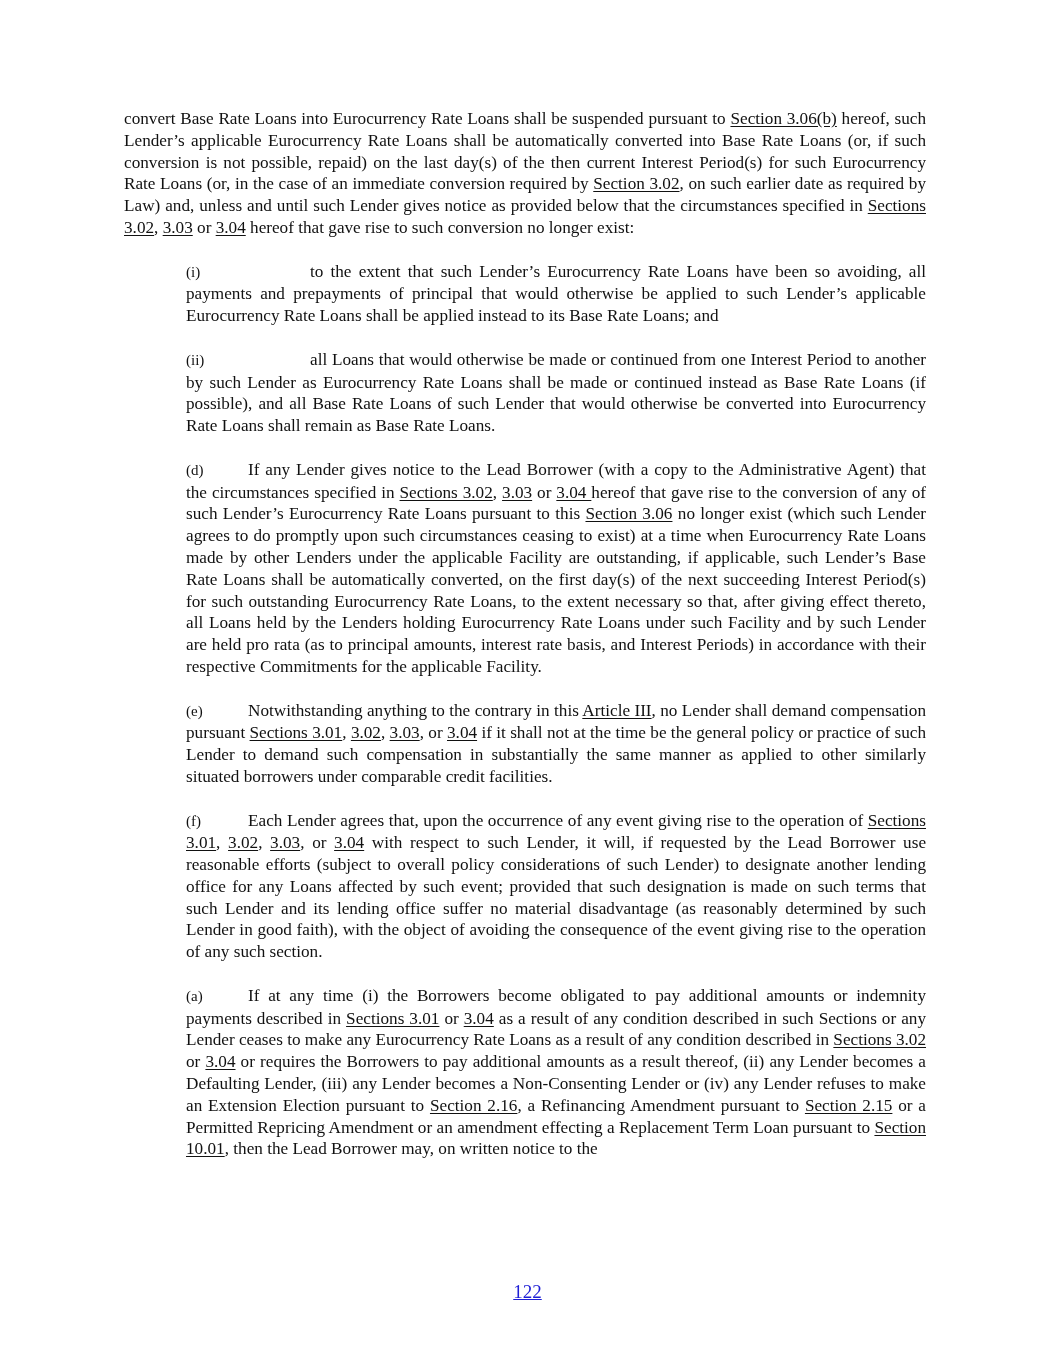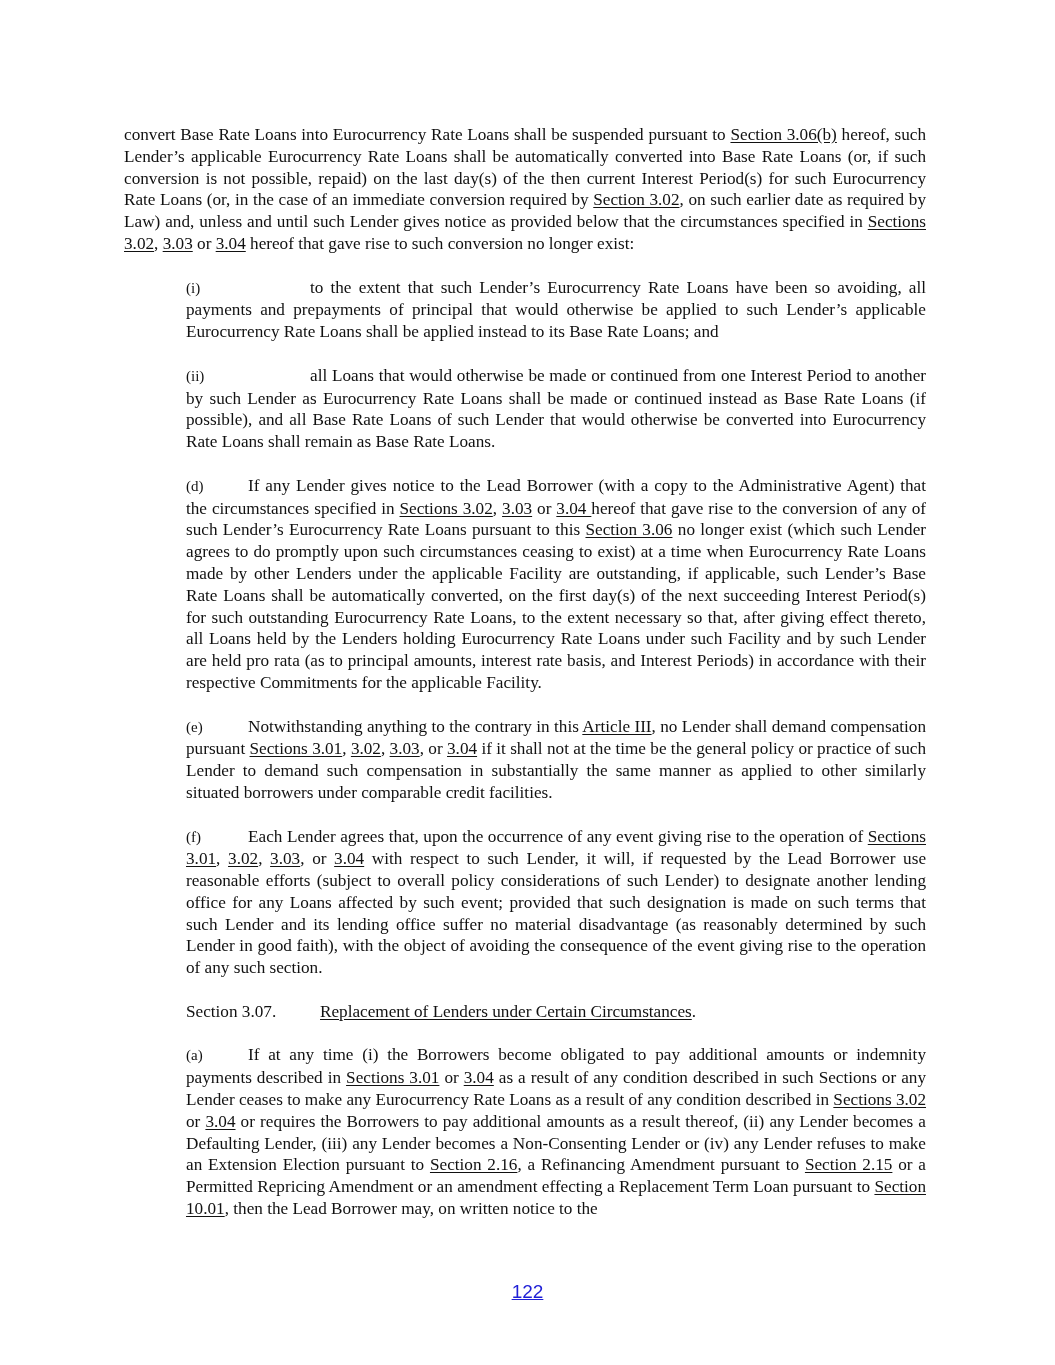--- a/index.html
+++ b/index.html
@@ -1,54 +1,53 @@
 <!DOCTYPE html>
 <html><head>
 <meta charset="utf-8">
 <style>
   html, body { margin: 0; padding: 0; background: #ffffff; }
   body { width: 1055px; height: 1365px; position: relative; overflow: hidden; }
   .page {
-    position: absolute; left: 124px; top: 124px; width: 802px;
+    position: absolute; left: 124px; top: 108px; width: 802px;
     font-family: "Liberation Serif", "DejaVu Serif", serif;
     font-size: 17.2px; line-height: 21.8px; color: #111111;
   }
   p { margin: 0 0 21.8px 0; text-align: justify; }
   .u { text-decoration: underline; text-underline-offset: 2px; }
   .i { }
   .lbl { display: inline-block; font-size: 15px; }
   .ind1 { padding-left: 62px; }
   .lbl-wide { width: 124px; }
   .lbl-narrow { width: 62px; }
   .heading { padding-left: 62px; text-align: left; }
   .heading .num { display: inline-block; width: 134px; }
   .pagenum {
     position: absolute; left: 0; width: 1055px; top: 1281px; text-align: center;
-    font-family: Liberation Sans, sans-serif; font-size: 19px;
+    font-family: Liberation Serif, serif; font-size: 19px;
   }
   .pagenum a { color: #1f1fd6; text-decoration: underline; }
 </style>
 </head>
 <body>
 
 <div class="page">
 
   <p><span>convert Base Rate Loans into Eurocurrency Rate Loans shall be suspended pursuant to </span><span class="u">Section 3.06(b)</span><span> hereof, such Lender’s applicable Eurocurrency Rate Loans shall be automatically converted into Base Rate Loans (or, if such conversion is not possible, repaid) on the last day(s) of the then current Interest Period(s) for such Eurocurrency Rate Loans (or, in the case of an immediate conversion required by </span><span class="u">Section 3.02</span><span>, on such earlier date as required by Law) and, unless and until such Lender gives notice as provided below that the circumstances specified in </span><span class="u">Sections 3.02</span><span>, </span><span class="u">3.03</span><span> or </span><span class="u">3.04</span><span> hereof that gave rise to such conversion no longer exist:</span></p>
 
   <p class="ind1"><span class="lbl lbl-wide">(i)</span><span>to the extent that such Lender’s Eurocurrency Rate Loans have been so avoiding, all payments and prepayments of principal that would otherwise be applied to such Lender’s applicable Eurocurrency Rate Loans shall be applied instead to its Base Rate Loans; and</span></p>
 
   <p class="ind1"><span class="lbl lbl-wide">(ii)</span><span>all Loans that would otherwise be made or continued from one Interest Period to another by such Lender as Eurocurrency Rate Loans shall be made or continued instead as Base Rate Loans (if possible), and all Base Rate Loans of such Lender that would otherwise be converted into Eurocurrency Rate Loans shall remain as Base Rate Loans.</span></p>
 
   <p class="ind1"><span class="lbl lbl-narrow">(d)</span><span>If any Lender gives notice to the Lead Borrower (with a copy to the Administrative Agent) that the circumstances specified in </span><span class="u">Sections 3.02</span><span>, </span><span class="u">3.03</span><span> or </span><span class="u">3.04 </span><span>hereof that gave rise to the conversion of any of such Lender’s Eurocurrency Rate Loans pursuant to this </span><span class="u">Section 3.06</span><span> no longer exist (which such Lender agrees to do promptly upon such circumstances ceasing to exist) at a time when Eurocurrency Rate Loans made by other Lenders under the applicable Facility are outstanding, if applicable, such Lender’s Base Rate Loans shall be automatically converted, on the first day(s) of the next succeeding Interest Period(s) for such outstanding Eurocurrency Rate Loans, to the extent necessary so that, after giving effect thereto, all Loans held by the Lenders holding Eurocurrency Rate Loans under such Facility and by such Lender are held </span><span class="i">pro rata</span><span> (as to principal amounts, interest rate basis, and Interest Periods) in accordance with their respective Commitments for the applicable Facility.</span></p>
 
   <p class="ind1"><span class="lbl lbl-narrow">(e)</span><span>Notwithstanding anything to the contrary in this </span><span class="u">Article III</span><span>, no Lender shall demand compensation pursuant </span><span class="u">Sections 3.01</span><span>, </span><span class="u">3.02</span><span>, </span><span class="u">3.03</span><span>, or </span><span class="u">3.04</span><span> if it shall not at the time be the general policy or practice of such Lender to demand such compensation in substantially the same manner as applied to other similarly situated borrowers under comparable credit facilities.</span></p>
 
   <p class="ind1"><span class="lbl lbl-narrow">(f)</span><span>Each Lender agrees that, upon the occurrence of any event giving rise to the operation of </span><span class="u">Sections 3.01</span><span>, </span><span class="u">3.02</span><span>, </span><span class="u">3.03</span><span>, or </span><span class="u">3.04</span><span> with respect to such Lender, it will, if requested by the Lead Borrower use reasonable efforts (subject to overall policy considerations of such Lender) to designate another lending office for any Loans affected by such event; </span><span class="i">provided</span><span> that such designation is made on such terms that such Lender and its lending office suffer no material disadvantage (as reasonably determined by such Lender in good faith), with the object of avoiding the consequence of the event giving rise to the operation of any such section.</span></p>
 
-  <p class="heading"><span class="num">Section 3.07.</span><span class="u">Replacement of Lenders under Certain Circumstances</span><span>.</span></p>
 
   <p class="ind1"><span class="lbl lbl-narrow">(a)</span><span>If at any time (i) the Borrowers become obligated to pay additional amounts or indemnity payments described in </span><span class="u">Sections 3.01</span><span> or </span><span class="u">3.04</span><span> as a result of any condition described in such Sections or any Lender ceases to make any Eurocurrency Rate Loans as a result of any condition described in </span><span class="u">Sections 3.02</span><span> or </span><span class="u">3.04</span><span> or requires the Borrowers to pay additional amounts as a result thereof, (ii) any Lender becomes a Defaulting Lender, (iii) any Lender becomes a Non-Consenting Lender or (iv) any Lender refuses to make an Extension Election pursuant to </span><span class="u">Section 2.16</span><span>, a Refinancing Amendment pursuant to </span><span class="u">Section 2.15</span><span> or a Permitted Repricing Amendment or an amendment effecting a Replacement Term Loan pursuant to </span><span class="u">Section 10.01</span><span>, then the Lead Borrower may, on written notice to the</span></p>
 
 </div>
 
 <div class="pagenum">
   <a>122</a>
 </div>
 
 </body></html>

